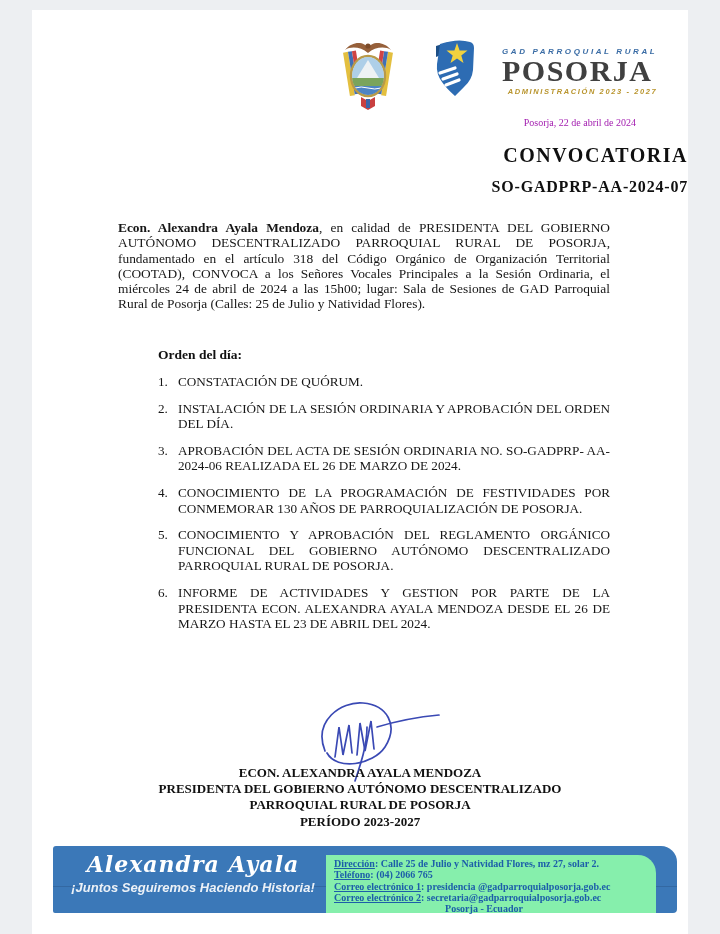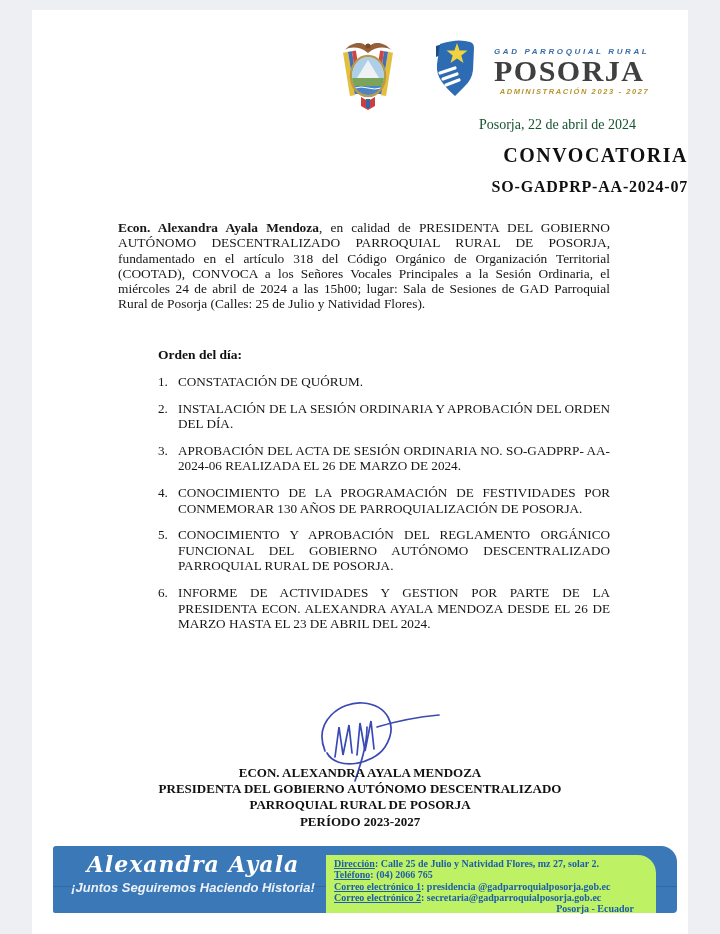--- a/index.html
+++ b/index.html
@@ -8,36 +8,36 @@
     background:#edeff2;
     font-family:"Liberation Serif",serif;
   }
   .page{
     position:absolute;left:32px;top:10px;width:656px;height:924px;
     background:#ffffff;
   }
 
   
   .coat{position:absolute;left:303px;top:26px;width:66px;height:78px}
-  .logo{position:absolute;left:398px;top:28px;display:flex;gap:18px}
+  .logo{position:absolute;left:398px;top:28px;display:flex;gap:26px}
   .shield{width:46px;height:64px;flex:0 0 auto}
   .logo-text{padding-top:9px;white-space:nowrap}
   .logo-org{
     font-family:"Liberation Sans",sans-serif;font-style:italic;font-weight:bold;
     font-size:8px;letter-spacing:2.6px;color:#3a6ca5;
   }
   .logo-name{
     font-family:"Liberation Serif",serif;font-weight:900;font-size:30px;line-height:29px;
     color:#404040;letter-spacing:1.5px;
   }
   .logo-admin{
     font-family:"Liberation Sans",sans-serif;font-style:italic;font-weight:bold;
     font-size:7.5px;letter-spacing:1.6px;color:#b9952e;margin-top:2px;text-align:right;
   }
-  .date{position:absolute;top:107px;right:52px;font-size:14px;color:#14532d}
+  .date{position:absolute;top:107px;right:52px;font-size:10px;color:#a21caf}
 
   
   .title-block{position:absolute;top:134px;left:0;width:100%;text-align:right;color:#101010}
   .t1{font-size:20px;font-weight:bold;letter-spacing:1.5px}
   .t2{font-size:16px;font-weight:bold;letter-spacing:.8px;margin-top:11px}
 
   
   .intro{
     position:absolute;top:210px;left:86px;width:492px;margin:0;
     font-size:13.4px;line-height:15.3px;text-align:justify;color:#161616;
@@ -64,26 +64,26 @@
   .script-block{position:absolute;left:10px;top:6px;width:260px;text-align:center;color:#ffffff}
   .script-name{
     font-family:"DejaVu Serif",serif;font-style:italic;font-weight:bold;
     font-size:22px;line-height:25px;letter-spacing:1px;
   }
   .script-sub{font-family:"Liberation Sans",sans-serif;font-size:12px;letter-spacing:1.4px;opacity:.95;margin-top:1px}
   .script-slogan{font-family:"Liberation Sans",sans-serif;font-style:italic;font-weight:bold;
                  font-size:13px;opacity:.9;margin-top:3px}
   .contact-box{
     position:absolute;left:273px;top:9px;width:330px;height:58px;
-    background:#bef264;border-radius:0 18px 0 0;
+    background:#86efac;border-radius:0 18px 0 0;
     padding:3px 0 0 8px;box-sizing:border-box;
   }
   .c-row{font-size:10px;font-weight:bold;color:#1c5ea9;line-height:11.3px;white-space:nowrap}
   .c-label{text-decoration:underline}
-  .c-loc{text-align:right;font-size:10px;font-weight:bold;color:#1c5ea9;line-height:11.3px;width:300px}
+  .c-loc{text-align:center;font-size:10px;font-weight:bold;color:#1c5ea9;line-height:11.3px;width:300px}
 </style>
 </head>
 <body>
 
 <div class="page">
 
   <svg class="coat" viewBox="0 0 66 78">
     <path d="M10,14 C18,4 30,6 33,12 C36,6 48,4 56,14 C50,10 40,11 33,17 C26,11 16,10 10,14 Z" fill="#96603a"></path>
     <circle cx="33" cy="10" r="2.6" fill="#7c4a28"></circle>
     <g transform="rotate(-9 12 16)">

